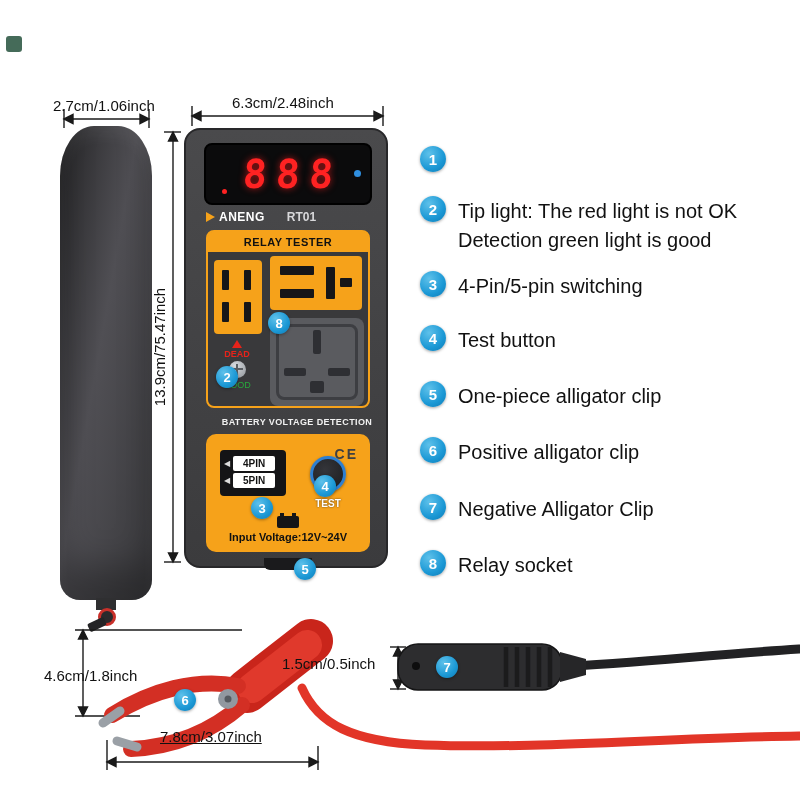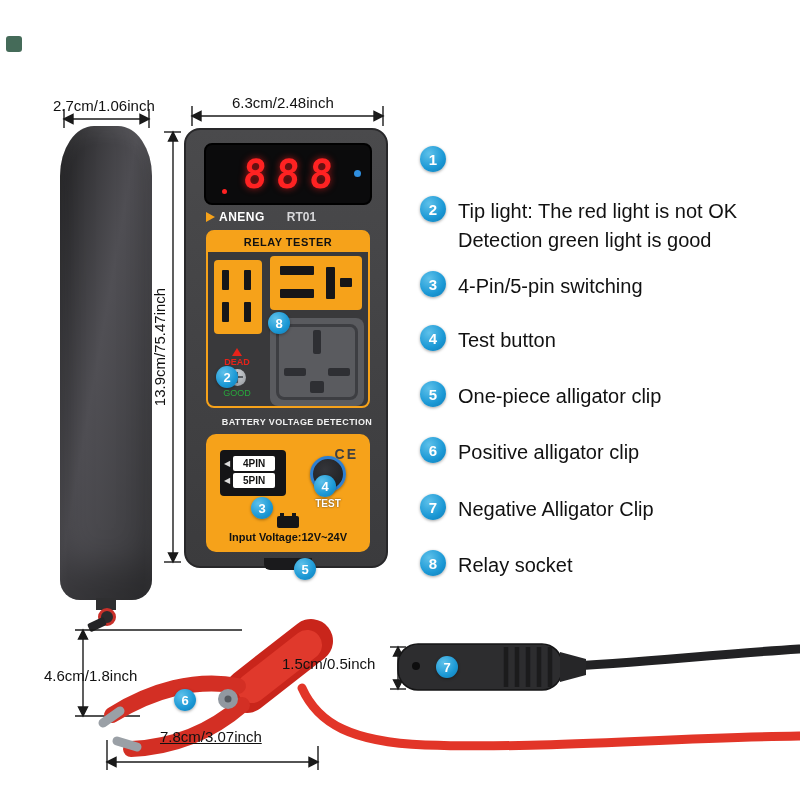--- a/index.html
+++ b/index.html
@@ -62,21 +62,21 @@
   .relay-diagram{position:absolute;left:62px;top:86px;width:94px;height:88px;background:#5a5b5f;
     border-radius:8px;}
   .relay-outline{position:absolute;left:6px;top:6px;right:6px;bottom:6px;border:3px solid #3d3e42;
     border-radius:8px;}
   .relay-diagram i{position:absolute;background:#2e2f33;border-radius:2px;}
   .relay-diagram i:nth-child(2){left:43px;top:12px;width:8px;height:24px;}
   .relay-diagram i:nth-child(3){left:14px;top:50px;width:22px;height:8px;}
   .relay-diagram i:nth-child(4){left:58px;top:50px;width:22px;height:8px;}
   .relay-diagram i:nth-child(5){left:40px;top:63px;width:14px;height:12px;}
 
-  .indicator{position:absolute;left:2px;top:116px;width:54px;text-align:center;}
+  .indicator{position:absolute;left:2px;top:108px;width:54px;text-align:center;}
   .tri{width:0;height:0;border-left:5px solid transparent;border-right:5px solid transparent;
        border-bottom:8px solid #e8231a;margin:0 auto 1px;}
   .dead{color:#e8231a;font-weight:bold;font-size:9px;}
   .good{color:#27a93c;font-weight:normal;font-size:9px;}
   .knob{position:relative;width:17px;height:17px;border-radius:50%;margin:2px auto;
     background:radial-gradient(circle at 35% 30%,#d9dce0,#8f9398);}
   .kh{position:absolute;left:3px;top:7px;width:11px;height:2px;background:#5a5e63;}
   .kv{position:absolute;left:7px;top:3px;width:2px;height:11px;background:#5a5e63;}
 
   .battery-caption{position:absolute;left:0;top:287px;width:100%;text-align:center;color:#f1f1f1;

